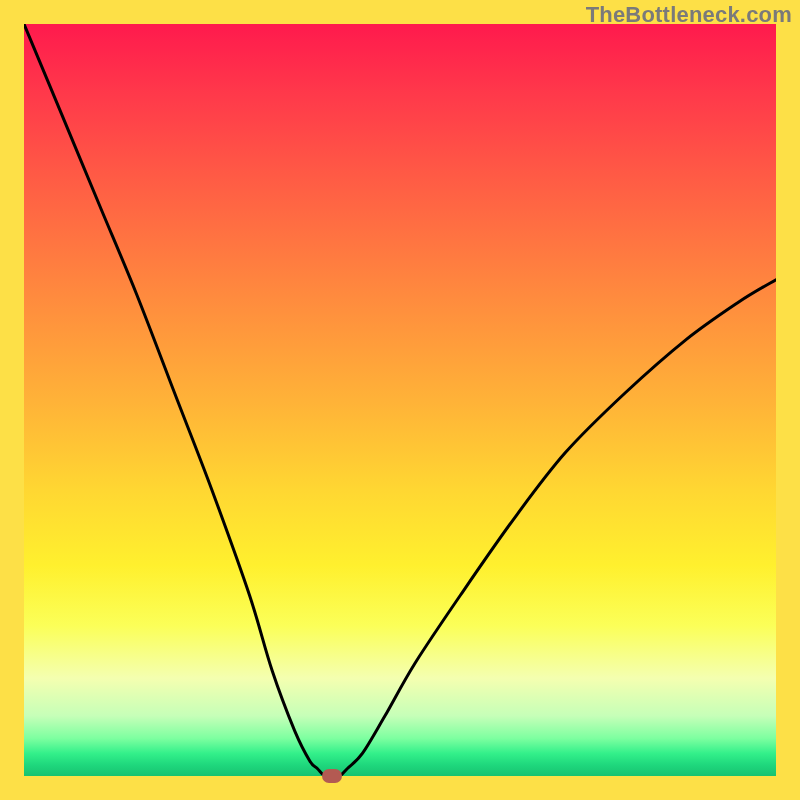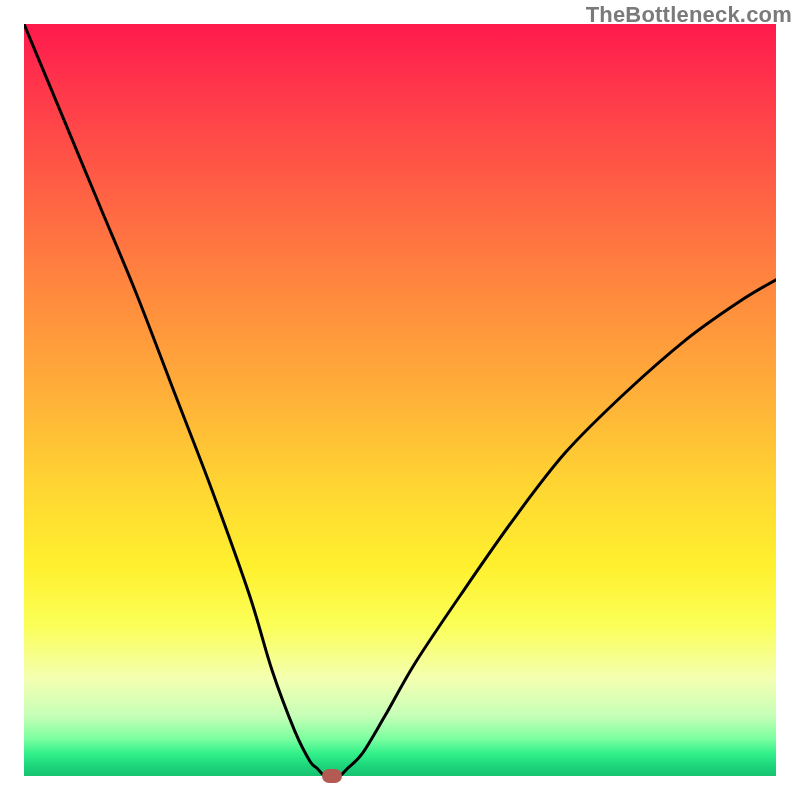--- a/index.html
+++ b/index.html
@@ -10,21 +10,21 @@
     background: #000;
     overflow: hidden;
     font-family: Arial, Helvetica, sans-serif;
   }
   .frame {
     position: absolute;
     top: 0;
     left: 0;
     width: 800px;
     height: 800px;
-    background: #ffffff;
+    background: #fde047;
   }
   .plot {
     position: absolute;
     top: 24px;
     left: 24px;
     width: 752px;
     height: 752px;
     background: linear-gradient(
       to bottom,
       #ff1a4d 0%,

